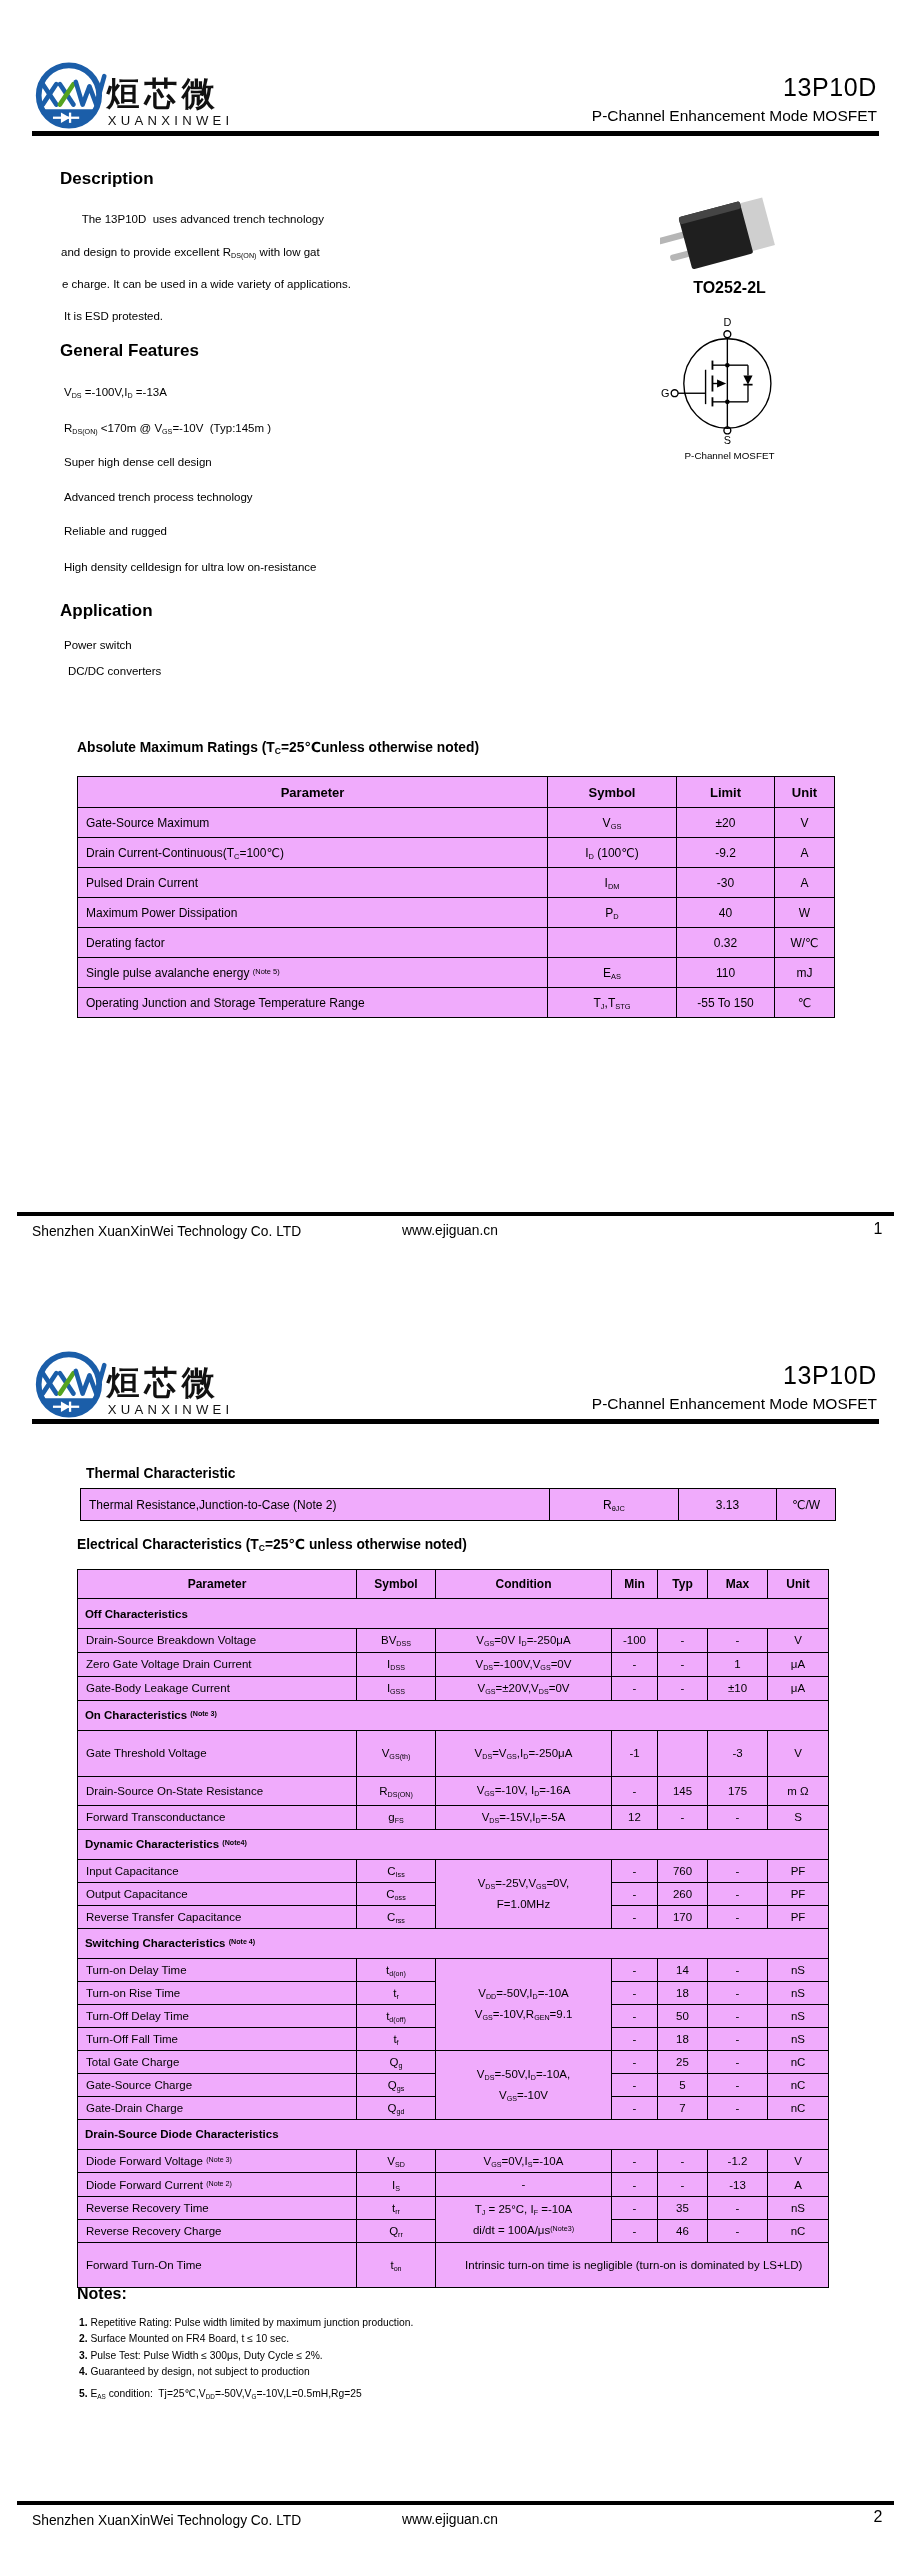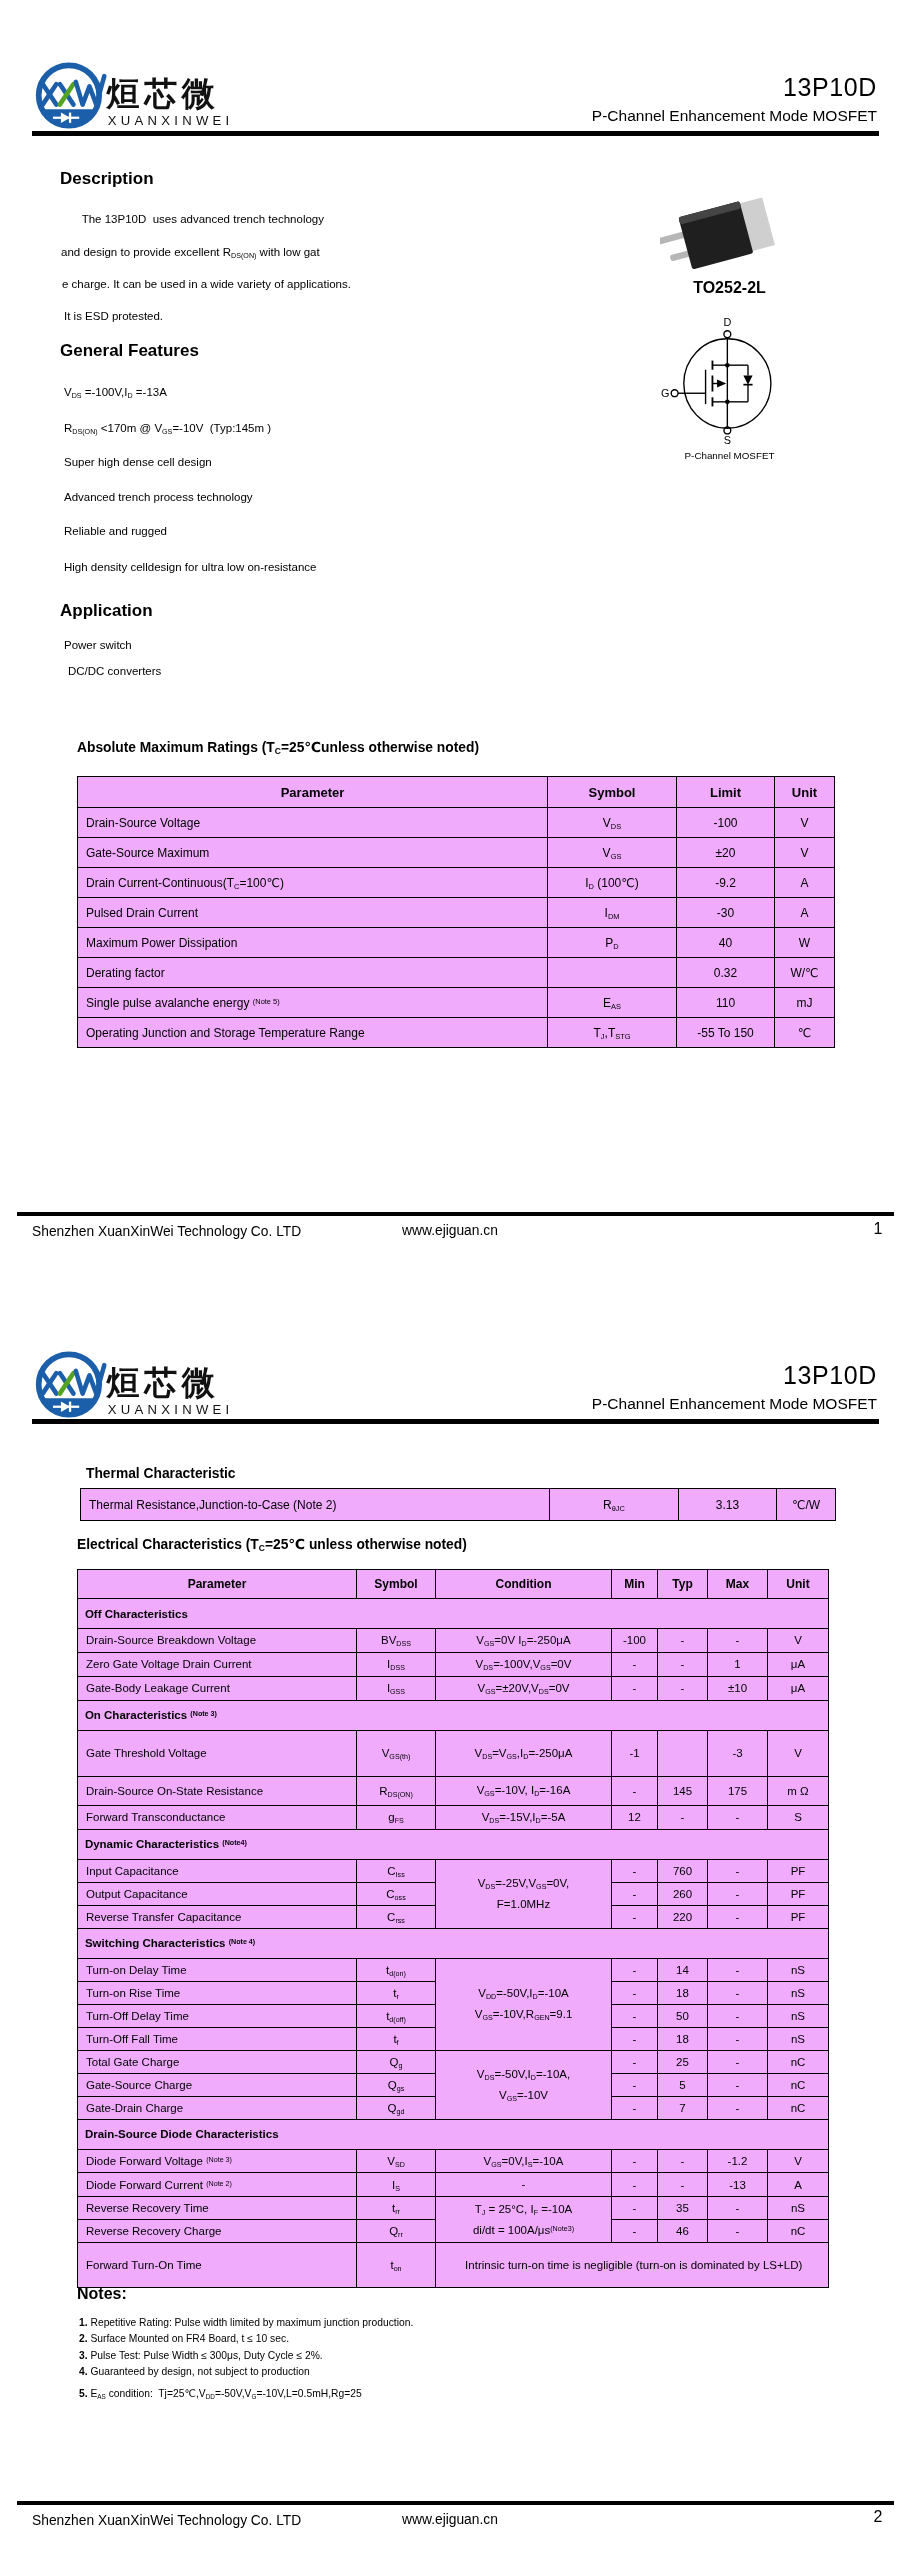--- a/index.html
+++ b/index.html
@@ -145,26 +145,20 @@
     <thead>
         <tr style="height:31px;">
           <th>Parameter</th>
           <th>Symbol</th>
           <th>Limit</th>
           <th>Unit</th>
         </tr>
       </thead>
     <tbody>
         <tr style="height:30px;">
-          <td class="pl">Drain-Source Voltage</td>
-          <td>V<sub>DS</sub></td>
-          <td>-100</td>
-          <td>V</td>
-        </tr>
-        <tr style="height:30px;">
           <td class="pl">Gate-Source Maximum</td>
           <td>V<sub>GS</sub></td>
           <td>±20</td>
           <td>V</td>
         </tr>
         <tr style="height:30px;">
           <td class="pl">Drain Current-Continuous(T<sub>C</sub>=100℃)</td>
           <td>I<sub>D</sub> (100℃)</td>
           <td>-9.2</td>
           <td>A</td>
@@ -352,21 +346,21 @@
           <td>C<sub>oss</sub></td>
           <td>-</td>
           <td>260</td>
           <td>-</td>
           <td>PF</td>
         </tr>
         <tr style="height: 23px;">
           <td class="pl">Reverse Transfer Capacitance</td>
           <td>C<sub>rss</sub></td>
           <td>-</td>
-          <td>220</td>
+          <td>170</td>
           <td>-</td>
           <td>PF</td>
         </tr>
         <tr style="height: 30px;">
           <td colspan="7" class="sec">Switching Characteristics <sup>(Note 4)</sup></td>
         </tr>
         <tr style="height: 23px;">
           <td class="pl">Turn-on Delay Time</td>
           <td>t<sub>d(on)</sub></td>
           <td class="cond" rowspan="4">V<sub>DD</sub>=-50V,I<sub>D</sub>=-10A

